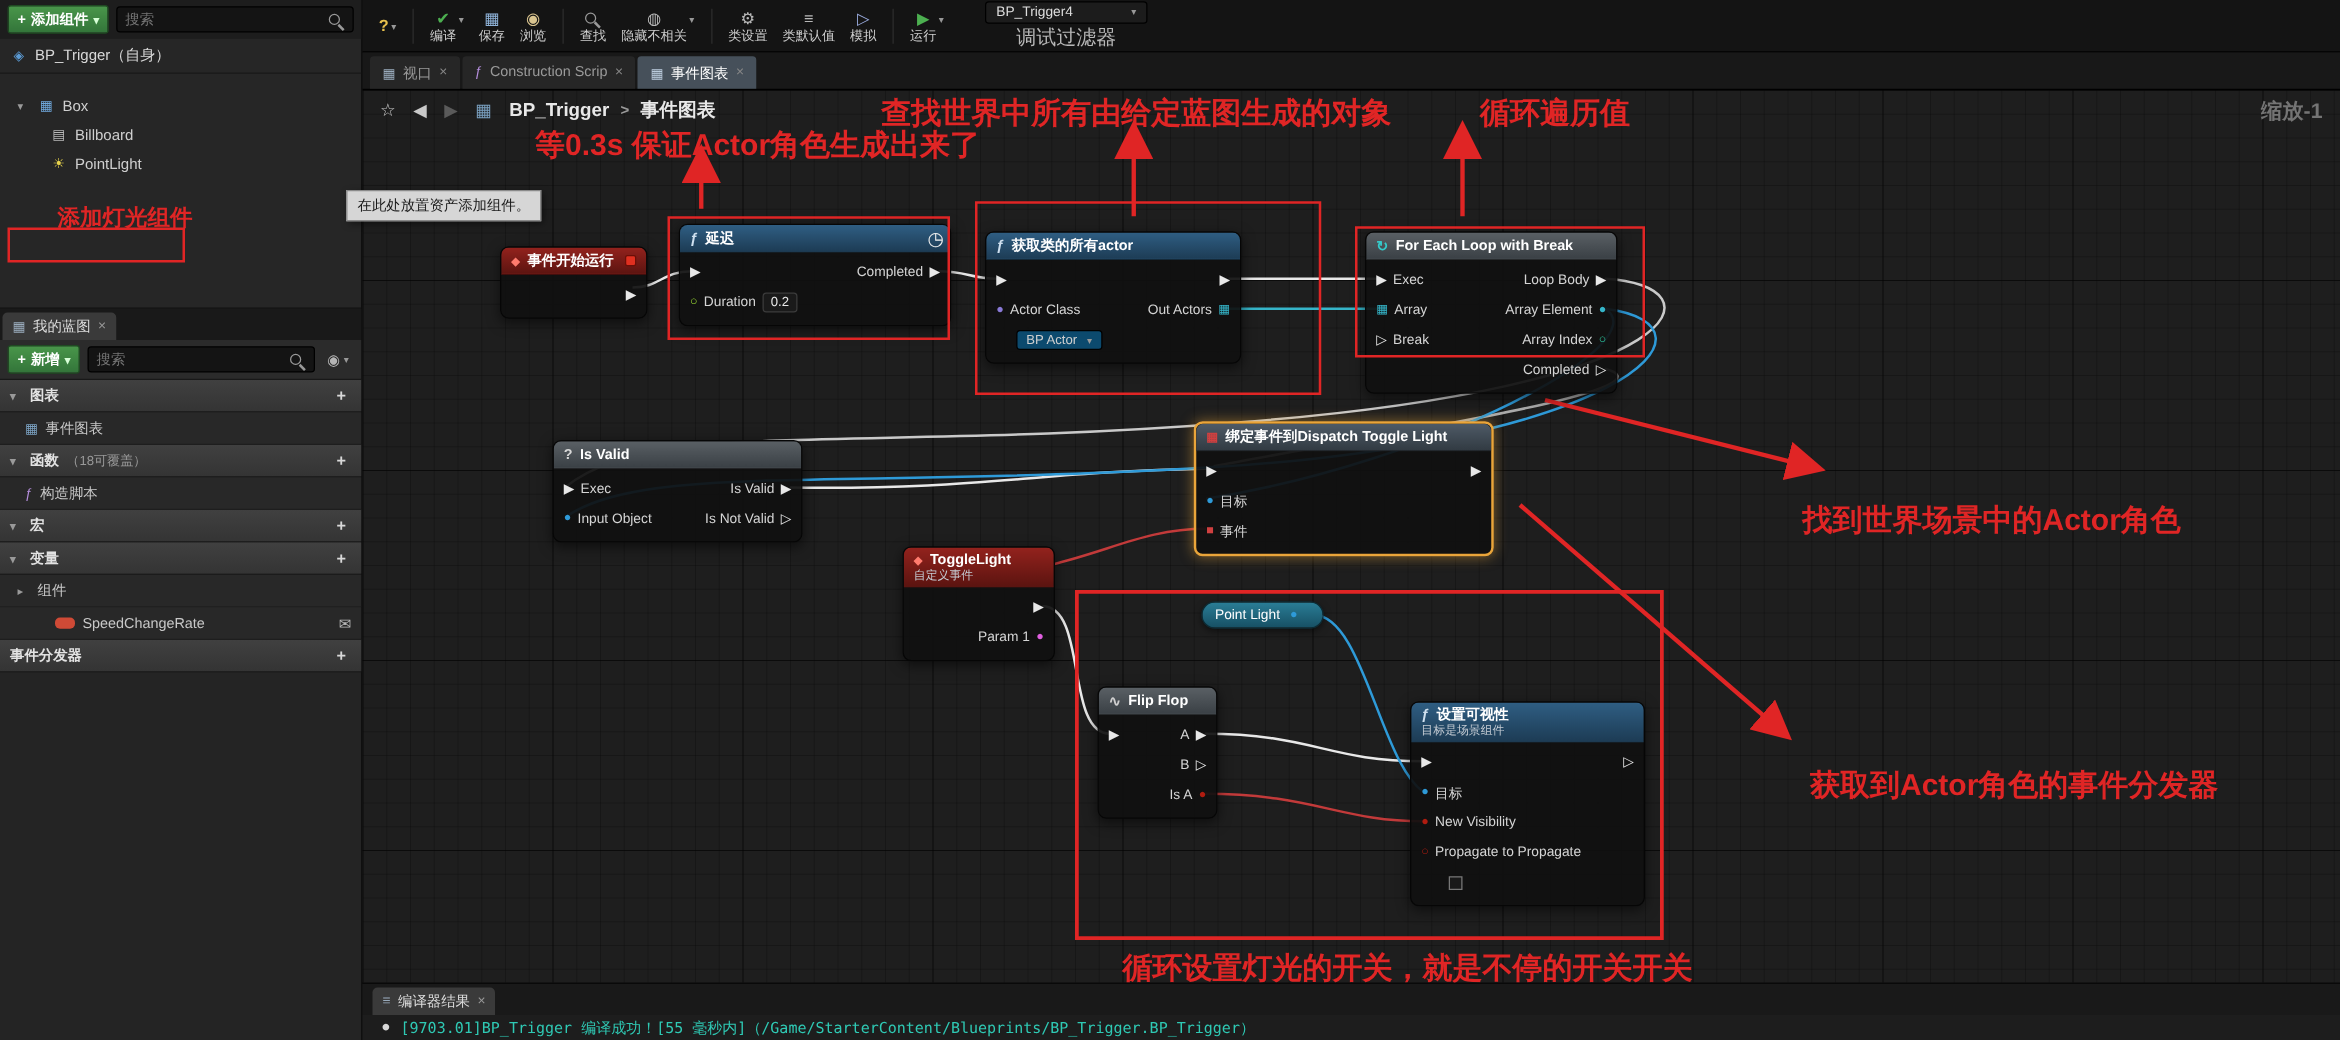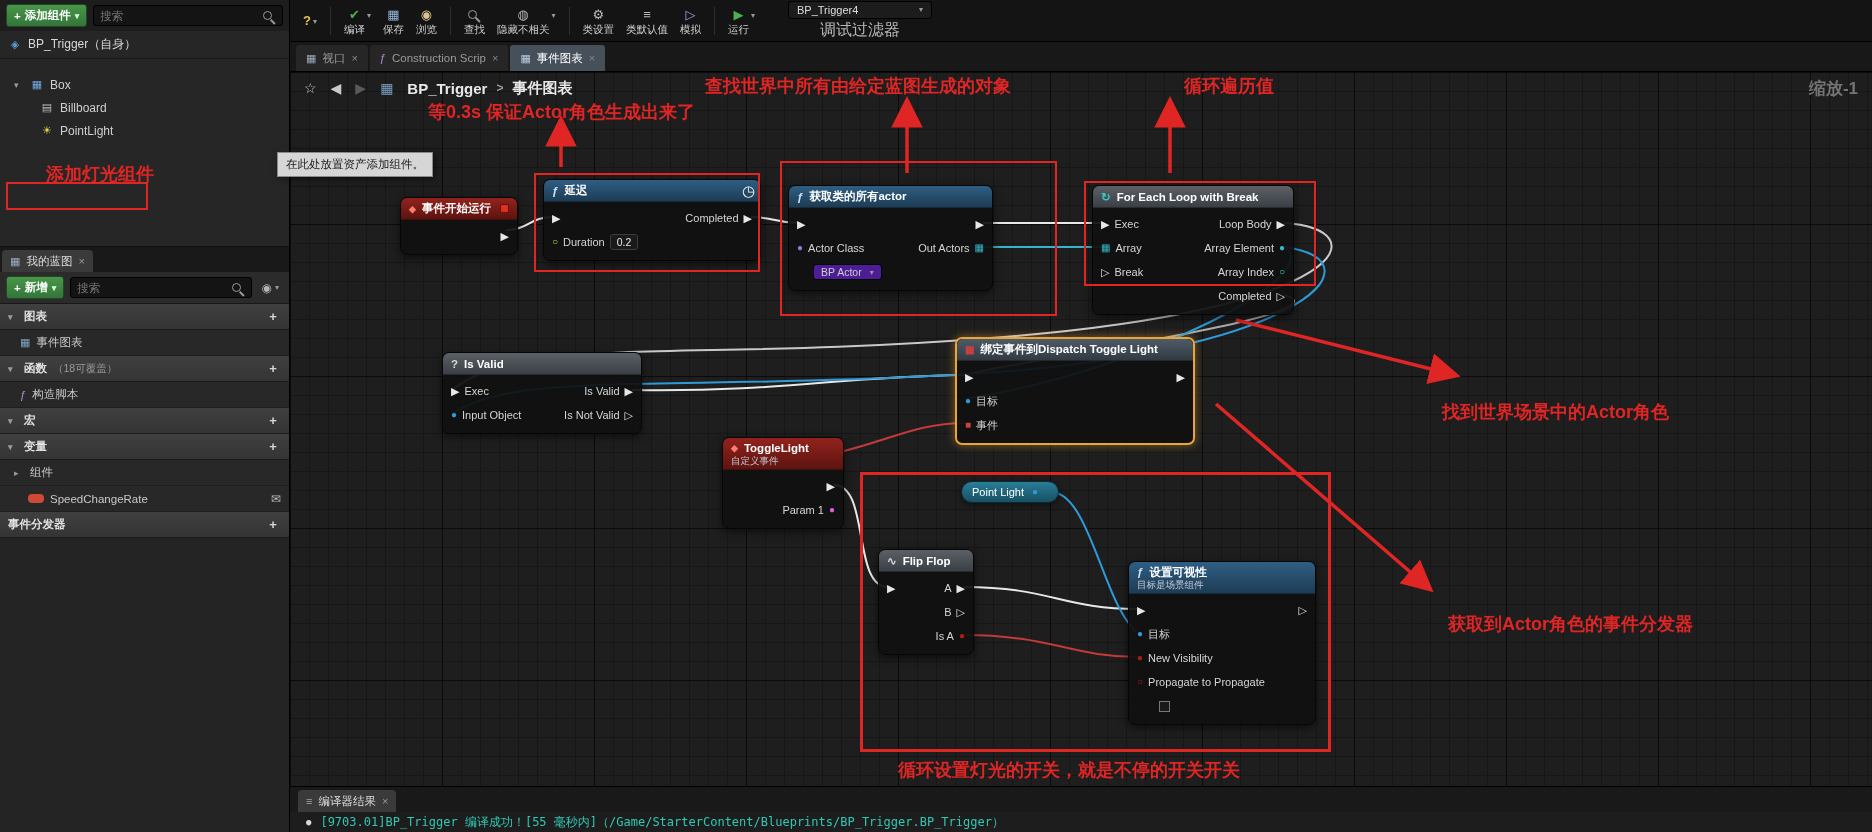--- a/index.html
+++ b/index.html
@@ -43,21 +43,21 @@
   
   .main { flex:1; display:flex; flex-direction:column; position:relative; min-width:0; }
   .topbar { height:42px; background:#141414; border-bottom:1px solid #000; display:flex; align-items:center; gap:2px; padding:0 8px; }
   .tbtn { display:inline-flex; align-items:flex-start; gap:2px; padding:2px 5px; border-radius:3px; cursor:pointer; }
   .stack { display:flex; flex-direction:column; align-items:center; }
   .ticon { font-size:13px; line-height:15px; height:16px; }
   .tlabel { font-size:10.5px; color:#cfcfcf; line-height:12px; white-space:nowrap; }
   .tcaret { font-size:8px; color:#999; margin-top:4px; }
   .tsep { width:1px; height:28px; background:#2d2d2d; margin:0 6px; flex:none; }
   .debugbox { margin-left:26px; display:flex; flex-direction:column; align-items:center; gap:1px; }
-  .debugsel { display:flex; align-items:center; gap:6px; background:#1c1c1c; border:1px solid #000; border-radius:3px; padding:2px 8px; font-size:11px; color:#ddd; width:144px; justify-content:space-between; cursor:pointer; }
+  .debugsel { display:flex; align-items:center; gap:6px; background:#1c1c1c; border:1px solid #000; border-radius:3px; padding:2px 8px; font-size:11px; color:#ddd; width:130px; justify-content:space-between; cursor:pointer; }
   .debuglabel { font-size:16px; color:#b8b8b8; }
 
   .doctabs { height:30px; background:#181818; display:flex; align-items:flex-end; padding-left:6px; gap:2px; border-bottom:1px solid #000; }
   .dtab { display:flex; align-items:center; gap:6px; height:26px; padding:0 10px; background:#262626; color:#9a9a9a; font-size:11.5px; border-radius:3px 3px 0 0; cursor:pointer; white-space:nowrap; }
   .dtab.active { background:#46505a; color:#fff; }
   .dclose { font-size:11px; color:#888; }
   .dticn { font-size:11px; }
 
   .graph { flex:1; position:relative; overflow:hidden; background-color:#1e1e1e;
     background-image:
@@ -68,21 +68,21 @@
     background-size:152px 152px,152px 152px,19px 19px,19px 19px; }
   .ghead { position:absolute; left:0; top:0; height:32px; display:flex; align-items:center; gap:14px; padding-left:14px; z-index:7; font-size:15px; }
   .gnav { color:#c9c9c9; font-size:14px; cursor:pointer; }
   .gnav.dim { color:#5a5a5a; }
   .gcrumb { display:flex; align-items:center; gap:9px; font-weight:bold; color:#e8e8e8; font-size:15px; }
   .gcrumb .sep { color:#9a9a9a; font-size:12px; }
   .zoom { position:absolute; right:14px; top:5px; color:#747474; font-size:17px; font-weight:bold; z-index:7; }
   .wires { position:absolute; inset:0; z-index:1; }
   .rbox { position:absolute; border:2px solid #e02525; z-index:5; pointer-events:none; }
   .rbox.thick { border-width:3px; }
-  .ann { position:absolute; color:#e02525; font-size:18px; font-weight:bold; z-index:6; white-space:nowrap; }
+  .ann { position:absolute; color:#e02525; font-size:24px; font-weight:bold; z-index:6; white-space:nowrap; }
   .watermark { position:absolute; left:1000px; top:608px; font-size:54px; font-weight:bold; color:rgba(200,200,200,.08); -webkit-text-stroke:2px rgba(190,190,190,.25); letter-spacing:5px; z-index:1; }
 
   .node { position:absolute; z-index:3; background:rgba(16,16,16,.93); border:1px solid #060606; border-radius:7px; box-shadow:0 3px 10px rgba(0,0,0,.55); font-size:11px; }
   .node.selected { border:2px solid #eaa53a; box-shadow:0 0 10px rgba(234,165,58,.5); }
   .nhead { border-radius:6px 6px 0 0; padding:0 8px; height:22px; display:flex; align-items:center; gap:6px; font-size:11.5px; font-weight:bold; color:#fff; border-bottom:1px solid rgba(0,0,0,.55); white-space:nowrap; }
   .nhead.two { height:32px; flex-direction:column; align-items:flex-start; justify-content:center; gap:1px; }
   .nh-line { display:flex; align-items:center; gap:6px; line-height:13px; }
   .nh-sub { font-size:9.5px; color:#c4cbd3; font-weight:normal; line-height:10px; }
   .h-event { background:linear-gradient(#93221d,#5c1410); }
   .h-fn { background:linear-gradient(#2f5e83,#1d3c55); }
@@ -92,21 +92,21 @@
   .prow { height:24px; display:flex; align-items:center; padding:0 8px; gap:6px; }
   .pl { display:flex; align-items:center; gap:5px; }
   .pr { margin-left:auto; display:flex; align-items:center; gap:5px; }
   .pg { font-size:10px; line-height:1; }
   .pg.exec { font-size:11px; color:#e8e8e8; }
   .c-obj { color:#2e9ad8; } .c-bool { color:#b01c10; } .c-float { color:#9fe135; }
   .c-class { color:#8a7ad8; } .c-array { color:#35b5c9; } .c-int { color:#2fd6a8; }
   .c-param { color:#e05fe0; } .c-del { color:#d04040; }
   .plabel { color:#d5d5d5; }
   .nval { background:#1a1a1a; border:1px solid #3c3c3c; border-radius:3px; padding:1px 6px; font-size:10.5px; color:#e8e8e8; }
-  .ndrop { background:#4c1d95; border:1px solid #000; border-radius:3px; padding:1px 7px; font-size:10.5px; color:#cfcfcf; display:inline-flex; gap:8px; align-items:center; margin-left:16px; cursor:pointer; }
+  .ndrop { background:#0c4a6e; border:1px solid #000; border-radius:3px; padding:1px 7px; font-size:10.5px; color:#cfcfcf; display:inline-flex; gap:8px; align-items:center; margin-left:16px; cursor:pointer; }
   .chk { width:11px; height:11px; border:1px solid #777; background:#191919; margin-left:22px; }
   .clockbadge { position:absolute; right:5px; top:2px; font-size:15px; color:#efefef; }
   .hdr-badge { margin-left:auto; width:9px; height:9px; background:#e03020; border:1px solid #6b0f08; border-radius:2px; flex:none; }
   .pill-node { position:absolute; z-index:3; height:22px; border-radius:11px; background:linear-gradient(#2a7d96,#175064); border:1px solid #0c2a33; display:flex; align-items:center; gap:8px; padding:0 10px; font-size:11px; color:#fff; box-shadow:0 2px 6px rgba(0,0,0,.5); }
 
   .tooltip { position:absolute; left:277px; top:152px; background:#d6d6d6; color:#1a1a1a; border:1px solid #8a8a8a; font-size:11.5px; padding:4px 8px; z-index:30; box-shadow:2px 2px 6px rgba(0,0,0,.5); white-space:nowrap; }
 
   .compiler { height:46px; background:#141414; border-top:1px solid #000; display:flex; flex-direction:column; }
   .comp-tabbar { height:25px; display:flex; align-items:flex-end; padding-left:8px; background:#191919; }
   .comp-msg { flex:1; display:flex; align-items:center; gap:9px; padding-left:16px; background:#1d1d1d; font-family:"DejaVu Sans Mono",monospace; font-size:12px; color:#2fc9b4; white-space:nowrap; }
@@ -202,21 +202,21 @@
       </div>
       <div class="mrow sec">
         <span class="exp">▾</span>
         <span>变量</span>
         <span class="plusbtn">+</span>
       </div>
       <div class="mrow item" style="padding-left:14px">
         <span class="exp">▸</span>
         <span>组件</span>
       </div>
-      <div class="mrow item" style="padding-left:28px">
+      <div class="mrow item" style="padding-left:44px">
         <span class="pill-var"></span>
         <span>SpeedChangeRate</span>
         <span class="env">✉</span>
       </div>
       <div class="mrow sec">
         <span>事件分发器</span>
         <span class="plusbtn">+</span>
       </div>
       <div style="flex:1"></div>
     </div>

